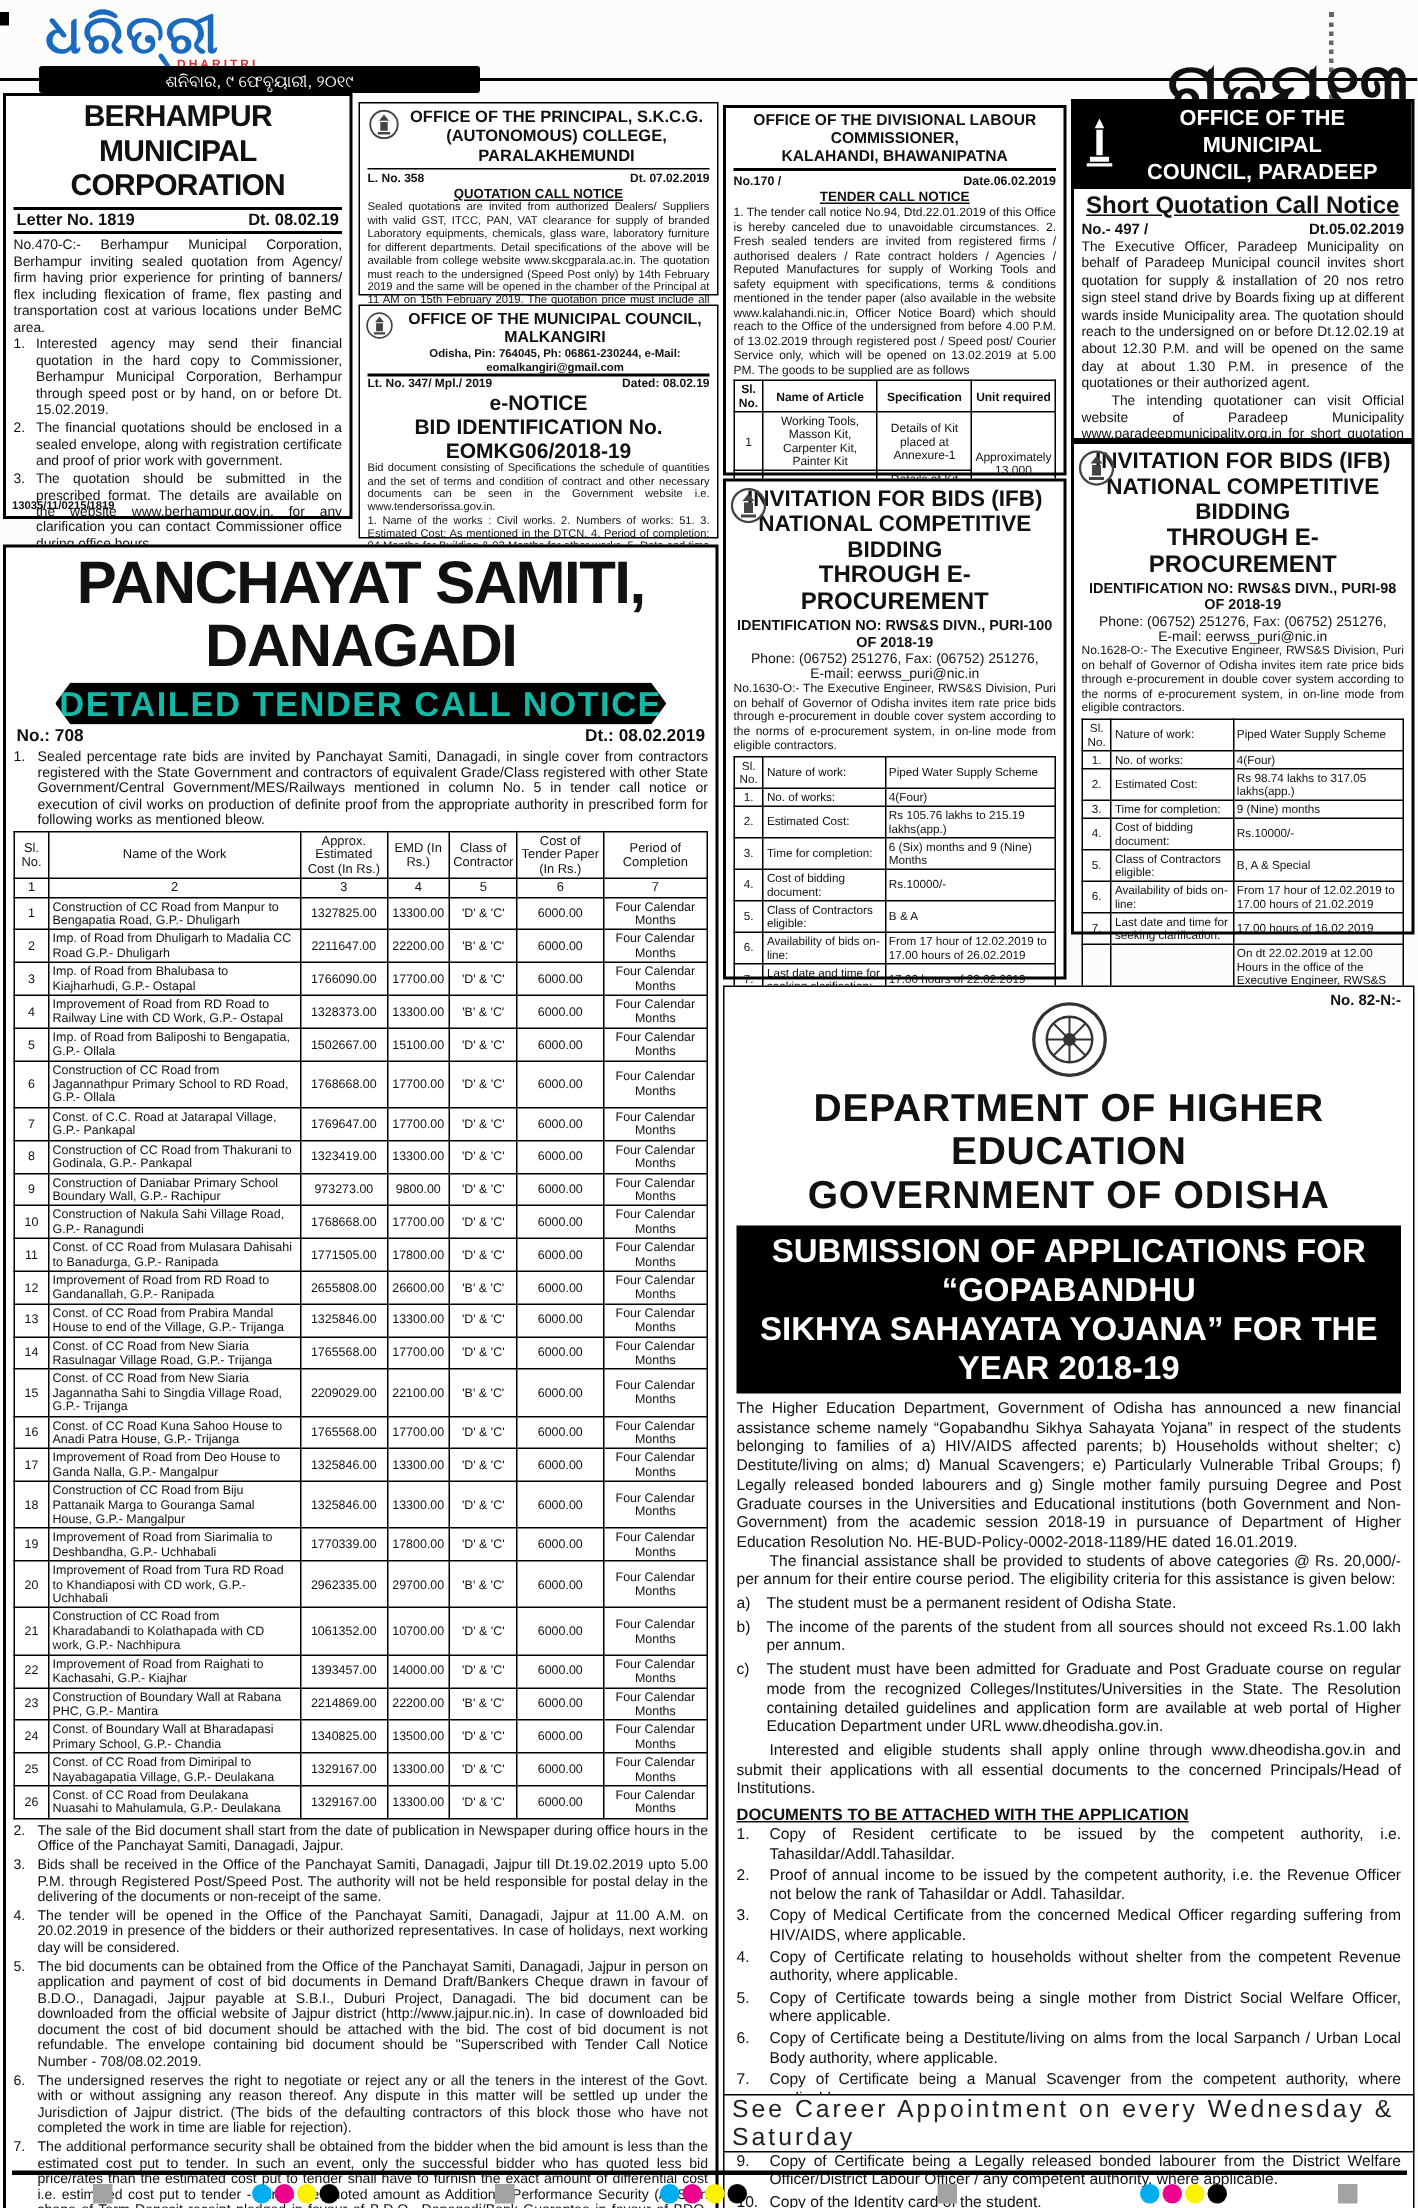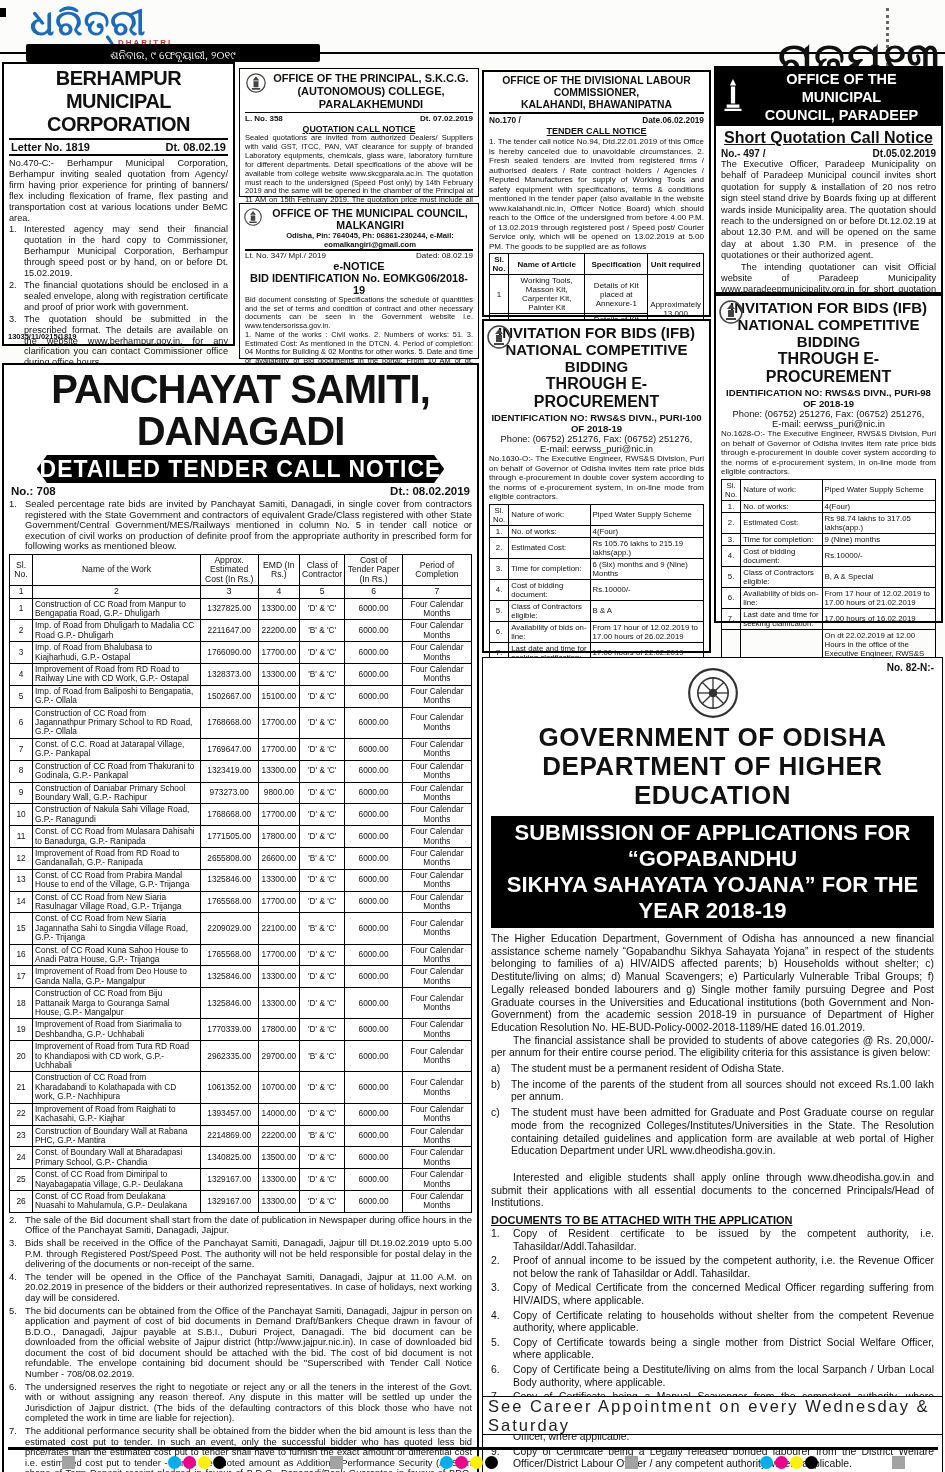--- a/index.html
+++ b/index.html
@@ -40,22 +40,22 @@
   #skcg .emb{position:absolute;left:1px;top:1px;}
   #skcg .refrow{font-size:8px;font-weight:bold;margin:1px 0;}
   #skcg .hd{font-size:8.8px;}
   #skcg .body{font-size:7.5px;line-height:8.9px;}
   #skcg .sgn{font-size:8px;}
   
   #malkangiri{left:239px;top:203px;width:240px;height:156px;}
   #malkangiri .tt{font-size:10.6px;font-weight:bold;padding-left:22px;position:relative;}
   #malkangiri .emb{position:absolute;left:0;top:1px;}
   #malkangiri .st{font-size:7.6px;font-weight:bold;border-bottom:2px solid #000;padding-left:22px;}
-  #malkangiri .refrow{font-size:8px;font-weight:normal;justify-content:space-between;}
-  #malkangiri .hd{font-size:11px;text-align:center;}
+  #malkangiri .refrow{font-size:8px;font-weight:bold;justify-content:space-between;}
+  #malkangiri .hd{font-size:14px;text-align:center;}
   #malkangiri .body{font-size:7.4px;line-height:8.7px;}
   #malkangiri .sgn{font-size:7.8px;}
   
   #kalahandi{left:482px;top:70px;width:229px;height:247px;border-width:2px;}
   #kalahandi .tt{font-size:10.4px;line-height:12px;font-weight:bold;border-bottom:2px solid #000;padding-bottom:1px;}
   #kalahandi .refrow{font-size:8.3px;font-weight:bold;margin:1px 0;}
   #kalahandi .hd{font-size:9px;margin:1px 0;}
   #kalahandi .body{font-size:8px;line-height:9.5px;}
   #kalahandi table{font-size:8px;line-height:9px;margin:2px 0;}
   #kalahandi .ftr{font-size:8px;line-height:9.5px;}
@@ -82,21 +82,21 @@
   .ifb td:first-child{text-align:center;}
   .ifb .ftr{font-size:8.4px;line-height:10px;}
   .ifb .btm{display:flex;justify-content:space-between;align-items:flex-end;margin-top:2px;}
   .ifb .code{font-size:8px;font-weight:bold;}
   .ifb .sgn{font-size:9.3px;line-height:11px;font-weight:bold;text-align:right;}
   #ifb100{left:482px;top:319px;width:229px;height:334px;}
   #ifb98{left:714px;top:294px;width:229px;height:329px;}
   
   #danagadi{left:2px;top:363px;width:477px;min-height:1062px;border-width:2px;}
   #danagadi .tt{font-size:40px;font-weight:900;letter-spacing:-1px;line-height:42px;}
-  #danagadi .banner{background:#000;color:#ffffff;width:88%;margin:3px auto 2px;font-size:23px;font-weight:900;line-height:28px;text-align:center;letter-spacing:1px;clip-path:polygon(0 50%,2.5% 0,97.5% 0,100% 50%,97.5% 100%,2.5% 100%);}
+  #danagadi .banner{background:#000;color:#14b8a6;width:88%;margin:3px auto 2px;font-size:23px;font-weight:900;line-height:28px;text-align:center;letter-spacing:1px;clip-path:polygon(0 50%,2.5% 0,97.5% 0,100% 50%,97.5% 100%,2.5% 100%);}
   #danagadi .refrow{font-size:11.5px;font-weight:bold;margin:1px 2px;}
   #danagadi .note{display:flex;gap:4px;font-size:9.4px;line-height:10.6px;margin-top:2px;}
   #danagadi .note .no{flex:0 0 12px;text-align:left;}
   #danagadi table{font-size:8.3px;line-height:9.4px;margin:2px 0;}
   #danagadi th{font-weight:normal;font-size:8.6px;}
   #danagadi td{text-align:center;}
   #danagadi td.wk{text-align:left;}
   #danagadi col.c1{width:5%;}  #danagadi col.c2{width:36.5%;}
   #danagadi col.c3{width:12.5%;}#danagadi col.c4{width:9%;}
   #danagadi col.c5{width:9.5%;} #danagadi col.c6{width:12.5%;}
@@ -810,22 +810,22 @@
         <circle cx="24" cy="24" r="14" fill="none" stroke="#333" stroke-width="1.5"></circle>
         <g stroke="#333" stroke-width="1.2">
           <line x1="24" y1="10" x2="24" y2="38"></line>
           <line x1="10" y1="24" x2="38" y2="24"></line>
           <line x1="14" y1="14" x2="34" y2="34"></line>
           <line x1="34" y1="14" x2="14" y2="34"></line>
         </g>
         <circle cx="24" cy="24" r="4" fill="#333"></circle>
       </svg>
   </div>
+  <div class="gov ctr">DEPARTMENT OF HIGHER EDUCATION</div>
   <div class="gov ctr">GOVERNMENT OF ODISHA</div>
-  <div class="gov ctr">DEPARTMENT OF HIGHER EDUCATION</div>
   <div class="banner">
     <div>SUBMISSION OF APPLICATIONS FOR “GOPABANDHU</div>
     <div>SIKHYA SAHAYATA YOJANA” FOR THE YEAR 2018-19</div>
   </div>
   <div class="body j">The Higher Education Department, Government of Odisha has announced a new financial assistance scheme namely “Gopabandhu Sikhya Sahayata Yojana” in respect of the students belonging to families of a) HIV/AIDS affected parents; b) Households without shelter; c) Destitute/living on alms; d) Manual Scavengers; e) Particularly Vulnerable Tribal Groups; f) Legally released bonded labourers and g) Single mother family pursuing Degree and Post Graduate courses in the Universities and Educational institutions (both Government and Non-Government) from the academic session 2018-19 in pursuance of Department of Higher Education Resolution No. HE-BUD-Policy-0002-2018-1189/HE dated 16.01.2019.</div>
   <div class="body j ind">The financial assistance shall be provided to students of above categories @ Rs. 20,000/- per annum for their entire course period. The eligibility criteria for this assistance is given below:</div>
   <div>
 
       <div class="crit">
         <span class="no">a)</span>
@@ -835,21 +835,21 @@
       <div class="crit">
         <span class="no">b)</span>
         <span class="tx j">The income of the parents of the student from all sources should not exceed Rs.1.00 lakh per annum.</span>
       </div>
 
       <div class="crit">
         <span class="no">c)</span>
         <span class="tx j">The student must have been admitted for Graduate and Post Graduate course on regular mode from the recognized Colleges/Institutes/Universities in the State. The Resolution containing detailed guidelines and application form are available at web portal of Higher Education Department under URL www.dheodisha.gov.in.</span>
       </div>
     </div>
-  <div class="body j ind" style="margin-top:14px;">Interested and eligible students shall apply online through www.dheodisha.gov.in and submit their applications with all essential documents to the concerned Principals/Head of Institutions.</div>
+  <div class="body j ind" style="margin-top:3px;">Interested and eligible students shall apply online through www.dheodisha.gov.in and submit their applications with all essential documents to the concerned Principals/Head of Institutions.</div>
   <div class="dochd">DOCUMENTS TO BE ATTACHED WITH THE APPLICATION</div>
   <div>
 
       <div class="doc">
         <span class="no">1.</span>
         <span class="tx j">Copy of Resident certificate to be issued by the competent authority, i.e. Tahasildar/Addl.Tahasildar.</span>
       </div>
 
       <div class="doc">
         <span class="no">2.</span>

